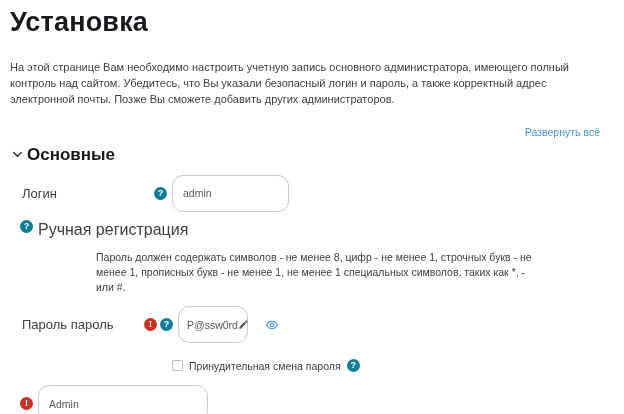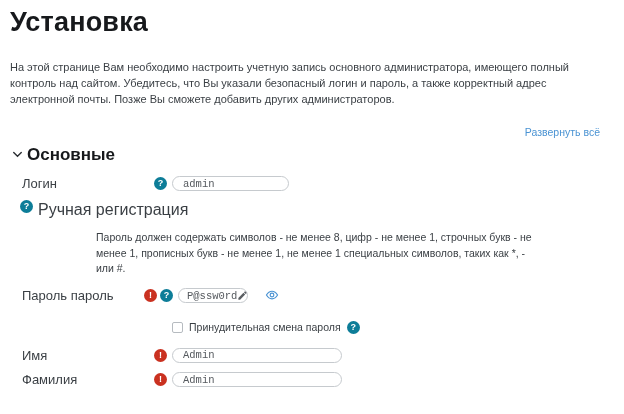--- a/index.html
+++ b/index.html
@@ -44,35 +44,35 @@
   .icn {
     width: 13px; height: 13px; min-width: 13px; border-radius: 50%;
     color: #fff; font-size: 9px; font-weight: bold;
     display: inline-flex; align-items: center; justify-content: center;
     line-height: 1; cursor: pointer;
   }
   .icn.help { background: #0d7d98; }
   .icn.req  { background: #ca3120; cursor: default; }
 
   .tinput {
-    height: 15px; border: 1px solid #c6cace; border-radius: 11px;
+    height: 37px; border: 1px solid #c6cace; border-radius: 11px;
     padding: 0 10px; font-size: 10.5px; color: #55595e;
-    font-family: Liberation Mono, monospace; background: #fff; outline: none;
+    font-family: Liberation Sans, sans-serif; background: #fff; outline: none;
   }
   .w-login { width: 117px; }
   .w-name  { width: 170px; }
 
   .static-value { font-size: 16px; color: #3a3f44; padding-top: 2px; }
 
   .hint-block {
     margin: 11px 0 11px 86px; max-width: 436px;
     font-size: 10.5px; line-height: 1.45; color: #3a3f44;
   }
 
-  .pwwrap { display: flex; align-items: flex-start; gap: 17px; }
+  .pwwrap { display: flex; align-items: center; gap: 17px; }
   .pwbox {
     width: 70px; display: flex; align-items: center;
     justify-content: space-between; padding: 0 8px; cursor: text;
   }
   .pwtext { font-size: 10.5px; color: #55595e; }
   .eye-btn { display: inline-flex; cursor: pointer; }
 
   .check-row { display: flex; align-items: center; gap: 6px; margin: 16px 0 13px 162px; }
   .cbox {
     width: 11px; height: 11px; border: 1px solid #b6bbc0;
@@ -143,21 +143,20 @@
     </div>
   </div>
 
   <div class="check-row">
     <span class="cbox"></span>
     <span class="check-label">Принудительная смена пароля</span>
     <span class="icn help">?</span>
   </div>
 
   <div class="frow">
-    <div class="flabel">Имя</div>
     <div class="ficons">
       <span class="icn req">!</span>
     </div>
     <input class="tinput w-name" value="Admin" style="">
   </div>
 
   <div class="frow">
     <div class="flabel">Фамилия</div>
     <div class="ficons">
       <span class="icn req">!</span>

